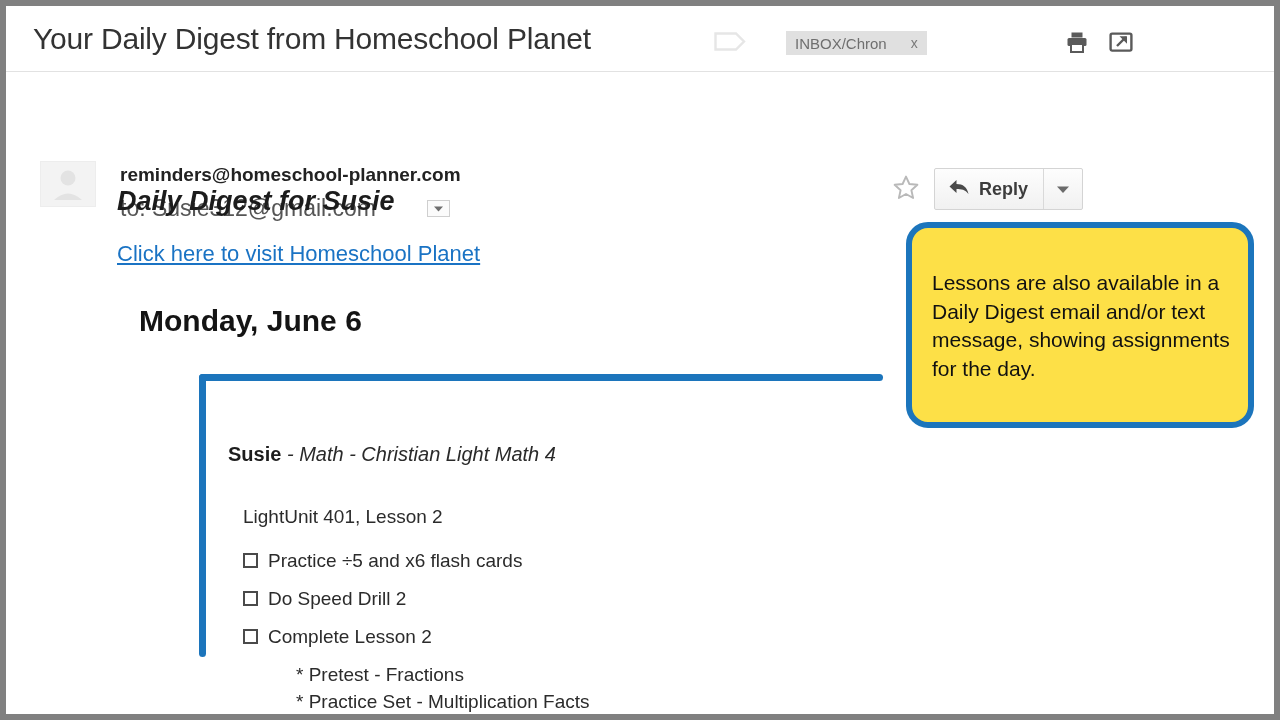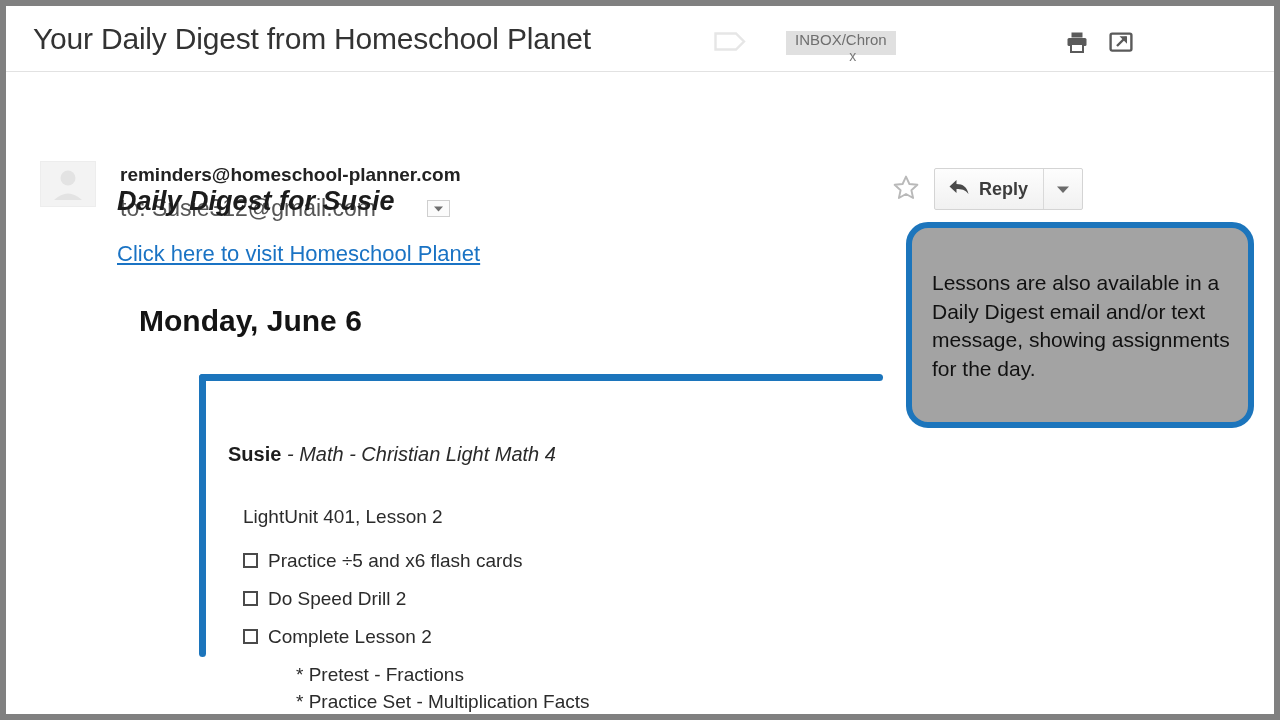--- a/index.html
+++ b/index.html
@@ -48,21 +48,20 @@
     left: 780px;
     top: 25px;
     height: 24px;
     background: #e0e0e0;
     color: #6f6f6f;
     font-size: 15px;
     display: flex;
     align-items: center;
     padding: 0 9px;
     box-sizing: border-box;
-    flex-direction: column;
   }
   .label-chip .chip-text { white-space: nowrap; }
   .label-chip .chip-x {
     margin-left: 24px;
     color: #7a7a7a;
     font-size: 14px;
     cursor: pointer;
   }
   .hdr-icon {
     position: absolute;
@@ -263,21 +262,21 @@
 
   
   .callout {
     position: absolute;
     left: 900px;
     top: 216px;
     width: 348px;
     height: 206px;
     border: 6px solid #1c75bc;
     border-radius: 22px;
-    background: #a3a3a3;
+    background: #fde047;
     box-sizing: border-box;
   }
   .callout-text {
     position: absolute;
     left: 20px;
     top: 41px;
     width: 300px;
     font-size: 21px;
     color: #111111;
     line-height: 1.36;

